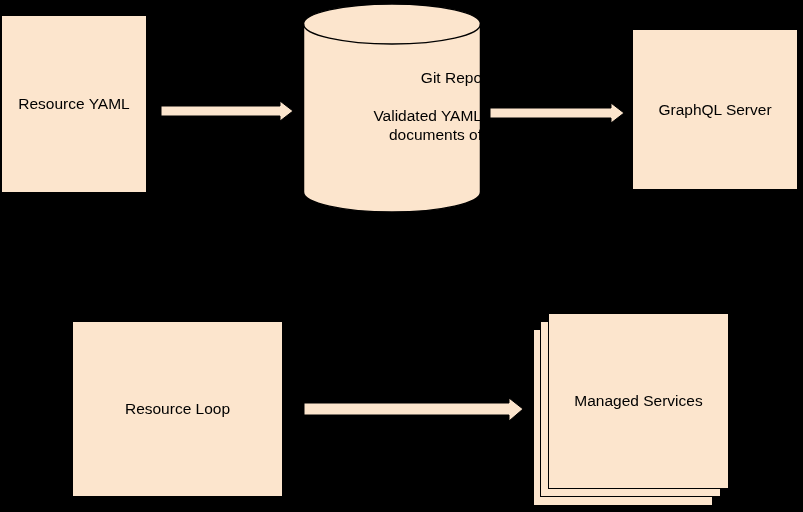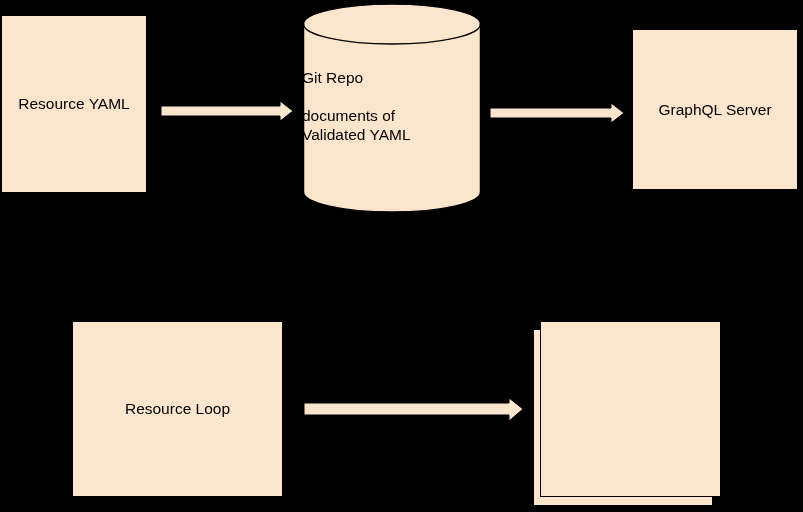--- a/index.html
+++ b/index.html
@@ -36,21 +36,21 @@
     position: absolute;
     left: 0; top: 0;
     pointer-events: none;
   }
   .cylinder-svg { position: absolute; left: 302px; top: 2px; }
   .cylinder-text {
     position: absolute;
     left: 302px;
     top: 68px;
     width: 180px;
-    text-align: left;
+    text-align: right;
     font-size: 15.5px;
     line-height: 19px;
     color: var(--text);
   }
   .cyl-spacer { height: 19px; }
 </style>
 </head>
 <body>
 
 <div class="canvas">
@@ -62,31 +62,34 @@
   <div class="node-box" style="left:632px; top:29px; width:166px; height:161px;">
     <span>GraphQL Server</span>
   </div>
 
   <div class="node-box" style="left:72px; top:321px; width:211px; height:176px;">
     <span>Resource Loop</span>
   </div>
 
   <div class="node-box" style="left:533px; top:329px; width:180px; height:177px;"></div>
   <div class="node-box" style="left:540px; top:321px; width:181px; height:176px;"></div>
+  <div class="node-box" style="left:548px; top:313px; width:181px; height:176px;">
+    <span>Managed Services</span>
+  </div>
 
   <svg class="cylinder-svg" width="180" height="212" viewBox="0 0 180 212">
     <path d="M1.5,22 A88.5,20 0 0 1 178.5,22 L178.5,190 A88.5,20 0 0 1 1.5,190 Z" style="fill:var(--shape-fill); stroke:var(--shape-border); stroke-width:1.5;"></path>
     <path d="M1.5,22 A88.5,20 0 0 0 178.5,22" style="fill:none; stroke:var(--shape-border); stroke-width:1.5;"></path>
   </svg>
 
   <div class="cylinder-text">
     <div>Git Repo</div>
     <div class="cyl-spacer"></div>
+    <div>Validated YAML</div>
     <div>documents of</div>
-    <div>Validated YAML</div>
   </div>
 
   <svg class="svg-layer" width="803" height="512" viewBox="0 0 803 512">
     <polygon points="161,106 280,106 280,101 293,111 280,121 280,116 161,116" style="fill:var(--shape-fill); stroke:var(--shape-border); stroke-width:1;"></polygon>
     <polygon points="490,108 611,108 611,103 624,113 611,123 611,118 490,118" style="fill:var(--shape-fill); stroke:var(--shape-border); stroke-width:1;"></polygon>
     <polygon points="304,403 509,403 509,398 523,409 509,421 509,415 304,415" style="fill:var(--shape-fill); stroke:var(--shape-border); stroke-width:1;"></polygon>
   </svg>
 
 </div>
 

